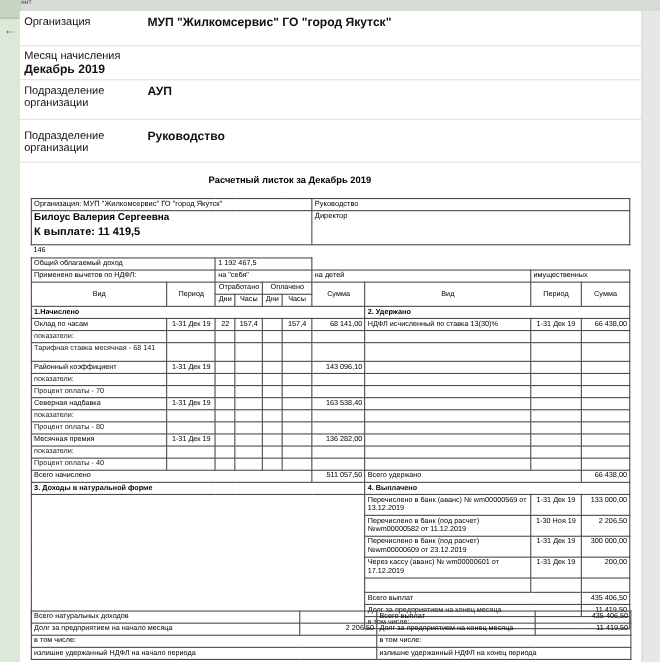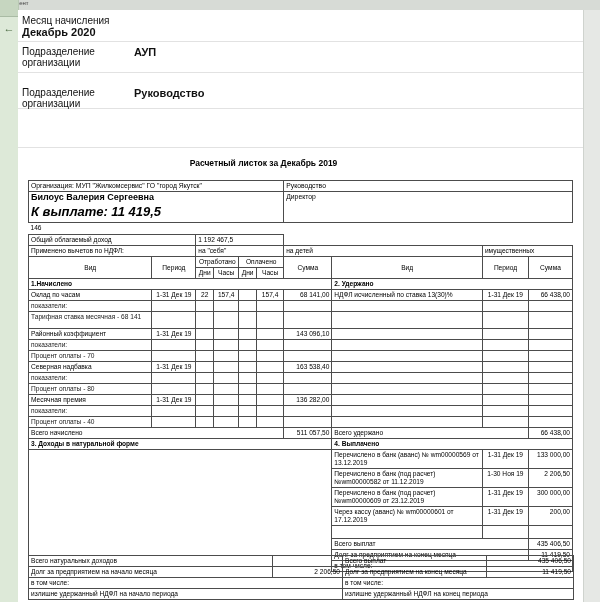--- a/index.html
+++ b/index.html
@@ -62,21 +62,21 @@
   .tbl{
     position:absolute;left:10px;top:170px;width:545px;
     border-collapse:collapse;table-layout:fixed;font-size:6.6px;
   }
   .tbl td{border:1px solid #4c4c4c;padding:1px 2px;vertical-align:top;line-height:8px;}
   .nb{border:none !important;}
   .b{font-weight:bold;}
   .c{text-align:center;}
   .r{text-align:right;}
   .big{font-size:9px;font-weight:bold;}
-  .mid{font-size:13px;font-weight:bold;font-style:italic;}
+  .mid{font-size:10px;font-weight:bold;}
   .sub{color:#222;}
   .hdrcell{text-align:center;font-weight:normal;}
   .noline{border-top:none !important;}
   .nobot{border-bottom:none !important;}
   .org-box{font-size:6.8px;}
   .emptyrow td{height:10px;}
   .wrap{white-space:normal;word-break:break-word;}
 </style>
 </head>
 <body>
@@ -91,25 +91,29 @@
     <div class="gutter-tab"></div>
     <div class="gutter-arrow">←</div>
   </div>
 
   <div class="rightstrip"></div>
 
   <div class="page">
 
     <div class="hdr">
 
+      <div class="hdr-row" style="height:26px;">
+        <div class="hdr-label">Организация</div>
+        <div class="hdr-value">МУП "Жилкомсервис" ГО "город Якутск"</div>
+      </div>
       <div class="hdr-sep" style="top:31px;"></div>
 
       <div class="hdr-row" style="height:26px;flex-direction:column;">
         <div class="hdr-label">Месяц начисления</div>
-        <div class="hdr-value">Декабрь 2020</div>
+        <div class="hdr-value">Декабрь 2019</div>
       </div>
       <div class="hdr-sep" style="top:62px;"></div>
 
       <div class="hdr-row" style="height:36px;">
         <div class="hdr-label">Подразделение организации</div>
         <div class="hdr-value plain">АУП</div>
       </div>
       <div class="hdr-sep" style="top:98px;"></div>
 
       <div class="hdr-row" style="height:36px;">

